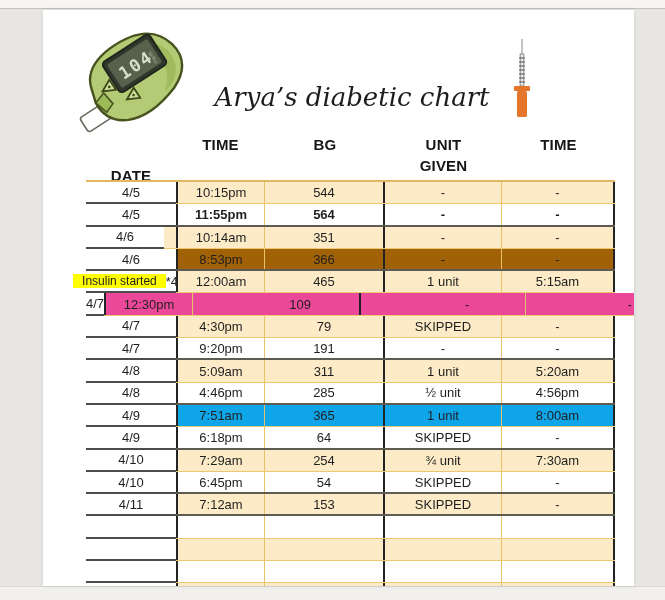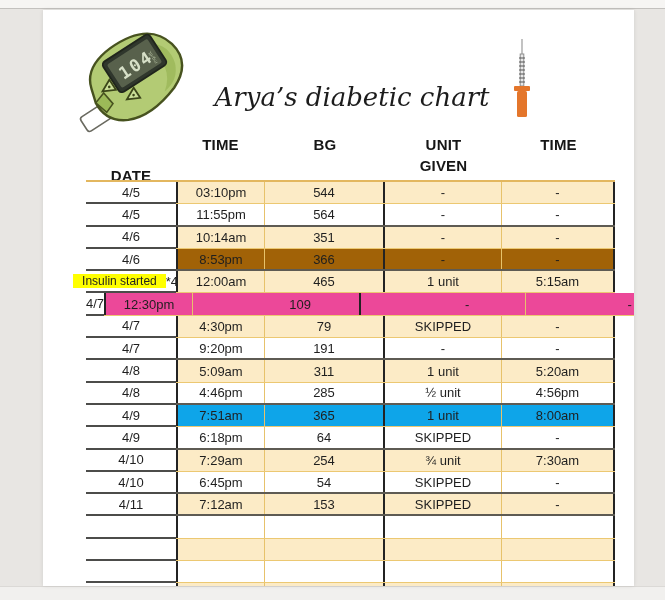--- a/index.html
+++ b/index.html
@@ -120,38 +120,38 @@
   <div class="th c3">
     <div>UNIT</div>
     <div>GIVEN</div>
   </div>
   <div class="th c4">TIME</div>
 
   <div class="table" id="table-body">
       <div class="row">
         <div class="c-date">4/5</div>
         <div class="main" style="background: rgb(252, 235, 198);">
-          <div class="cell c-time">03:10pm</div>
+          <div class="cell c-time">10:15pm</div>
           <div class="cell c-bg">544</div>
           <div class="cell c-unit">-</div>
           <div class="cell c-time2">-</div>
         </div>
       </div>
       <div class="row">
         <div class="c-date">4/5</div>
-        <div class="main group-end" style="background: rgb(255, 255, 255);">
+        <div class="main group-end" style="background: rgb(255, 255, 255); font-weight: bold;">
           <div class="cell c-time">11:55pm</div>
           <div class="cell c-bg">564</div>
           <div class="cell c-unit">-</div>
           <div class="cell c-time2">-</div>
         </div>
       </div>
       <div class="row">
         <div class="c-date">4/6</div>
-        <div class="main" style="background: rgb(252, 235, 198);">
+        <div class="main" style="background: rgb(252, 235, 198); padding-left: 12px;">
           <div class="cell c-time">10:14am</div>
           <div class="cell c-bg">351</div>
           <div class="cell c-unit">-</div>
           <div class="cell c-time2">-</div>
         </div>
       </div>
       <div class="row">
         <div class="c-date">4/6</div>
         <div class="main group-end" style="background: #a16207;">
           <div class="cell c-time">8:53pm</div>

